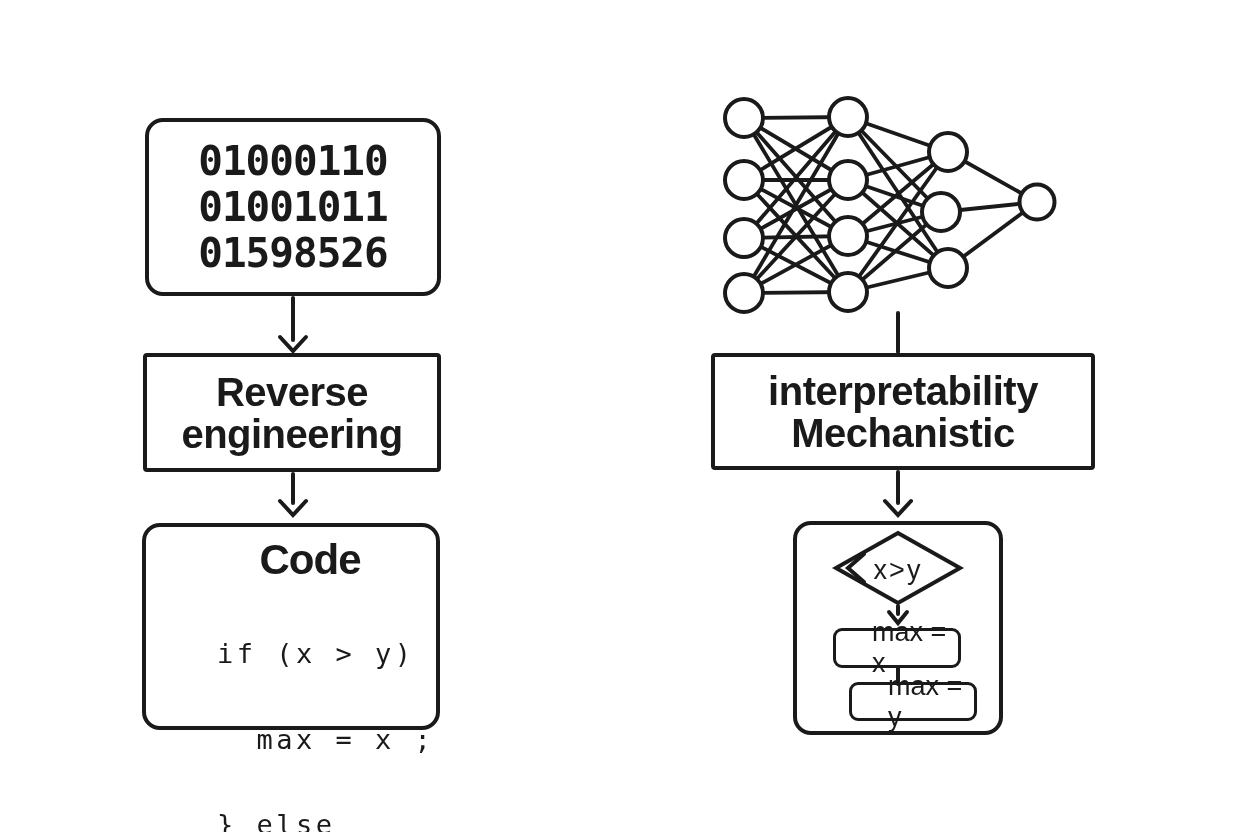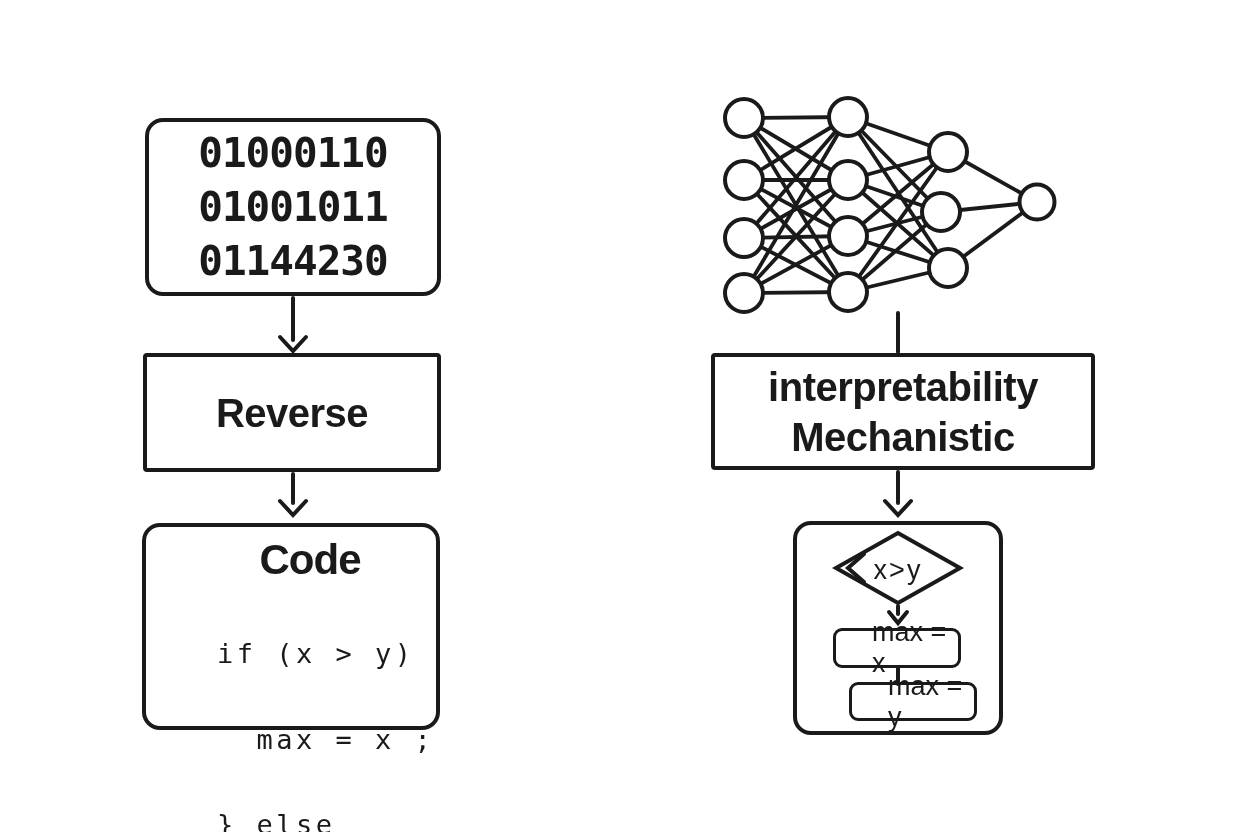--- a/index.html
+++ b/index.html
@@ -2,21 +2,21 @@
 <html><head>
 <meta charset="utf-8">
 <style>
   html,body{margin:0;padding:0;background:#ffffff;}
   .canvas{
     position:relative;width:1248px;height:832px;background:#ffffff;
     font-family:"Liberation Sans",sans-serif;color:#1a1a1a;overflow:hidden;
   }
   .box{
     position:absolute;border:4px solid #1a1a1a;border-radius:18px;
-    background:transparent;box-sizing:border-box;gap:8px;
+    background:transparent;box-sizing:border-box;
   }
   
   .binary-box{
     left:145px;top:118px;width:296px;height:178px;
     display:flex;flex-direction:column;justify-content:center;align-items:center;
     font-family:"DejaVu Sans Mono",monospace;font-weight:700;
     font-size:41px;line-height:46px;letter-spacing:-1px;text-align:center;
   }
   .process-box{
     display:flex;flex-direction:column;justify-content:center;align-items:center;
@@ -57,25 +57,26 @@
   #network circle{fill:#ffffff;stroke:#1a1a1a;stroke-width:4;}
 </style>
 </head>
 <body>
 
 <div class="canvas">
 
   <div class="box binary-box">
     <div>01000110</div>
     <div>01001011</div>
-    <div>01144230</div>
+    <div>01598526</div>
   </div>
 
   <div class="box process-box reverse-box">
     <div>Reverse</div>
+    <div>engineering</div>
   </div>
 
   <div class="box code-box">
     <div class="code-title">Code</div>
     <div class="code-lines">
       <div>if (x &gt; y)</div>
       <div>  max = x ;</div>
       <div>} else</div>
       
       

